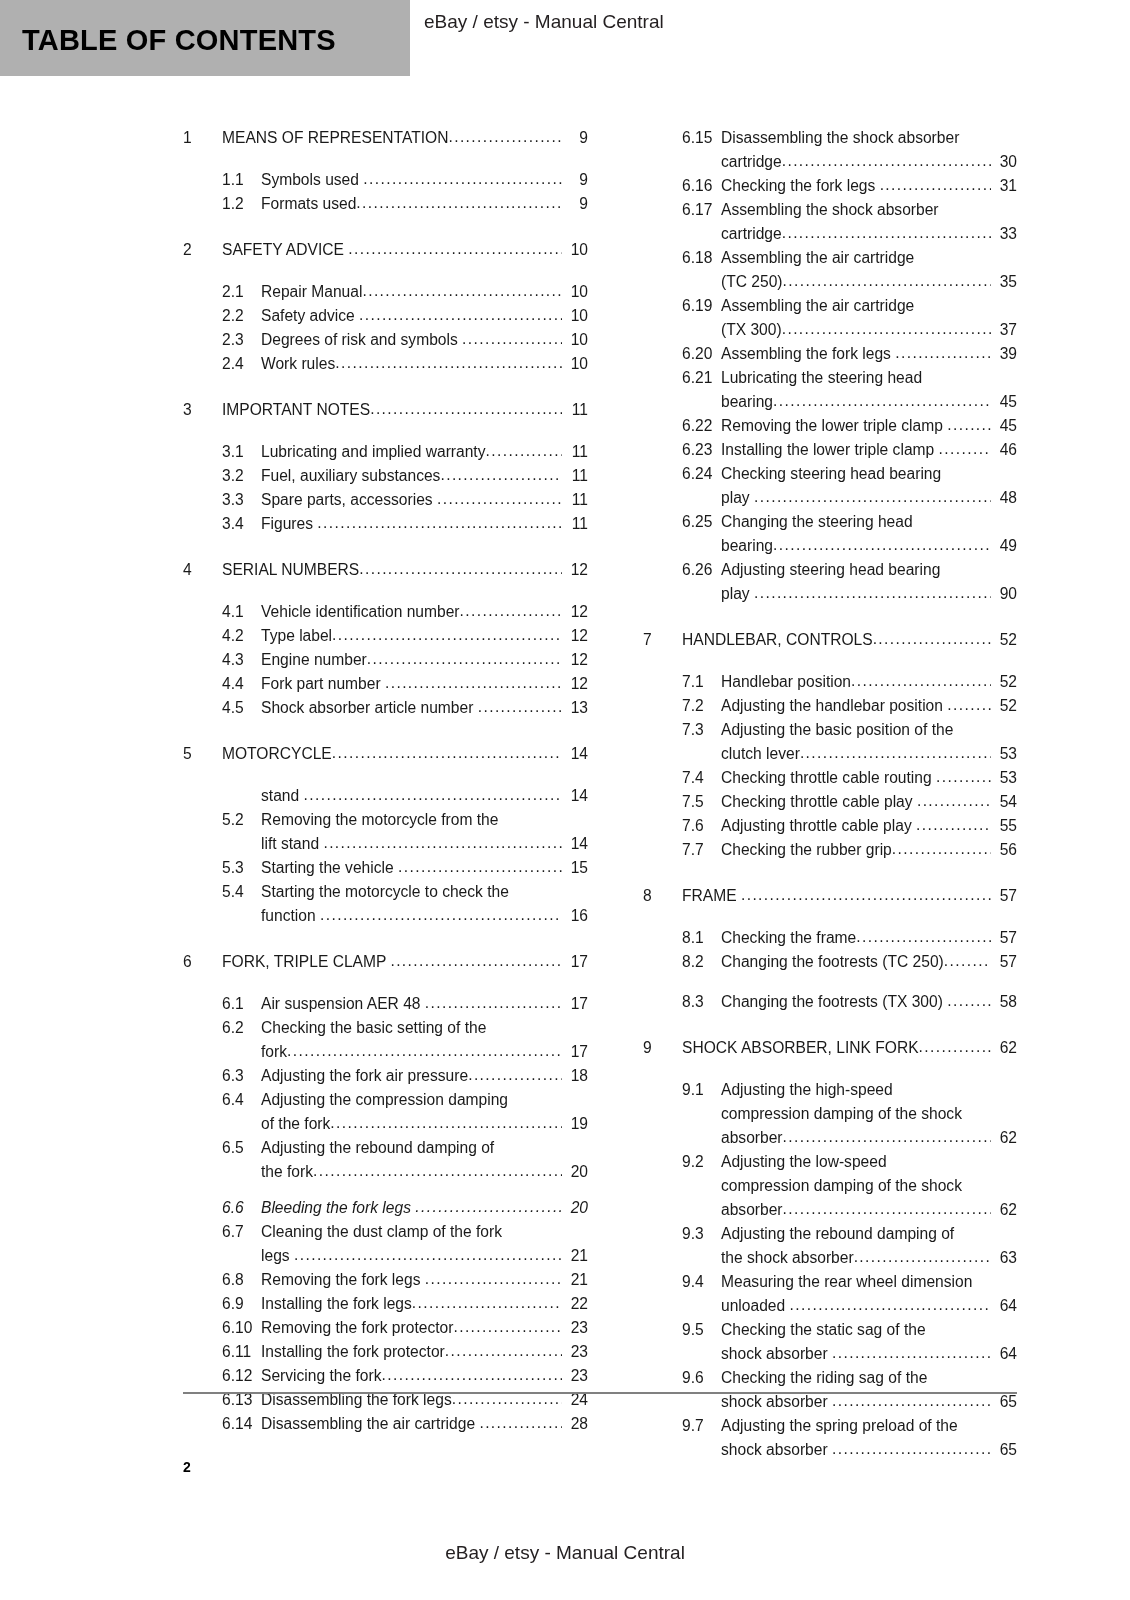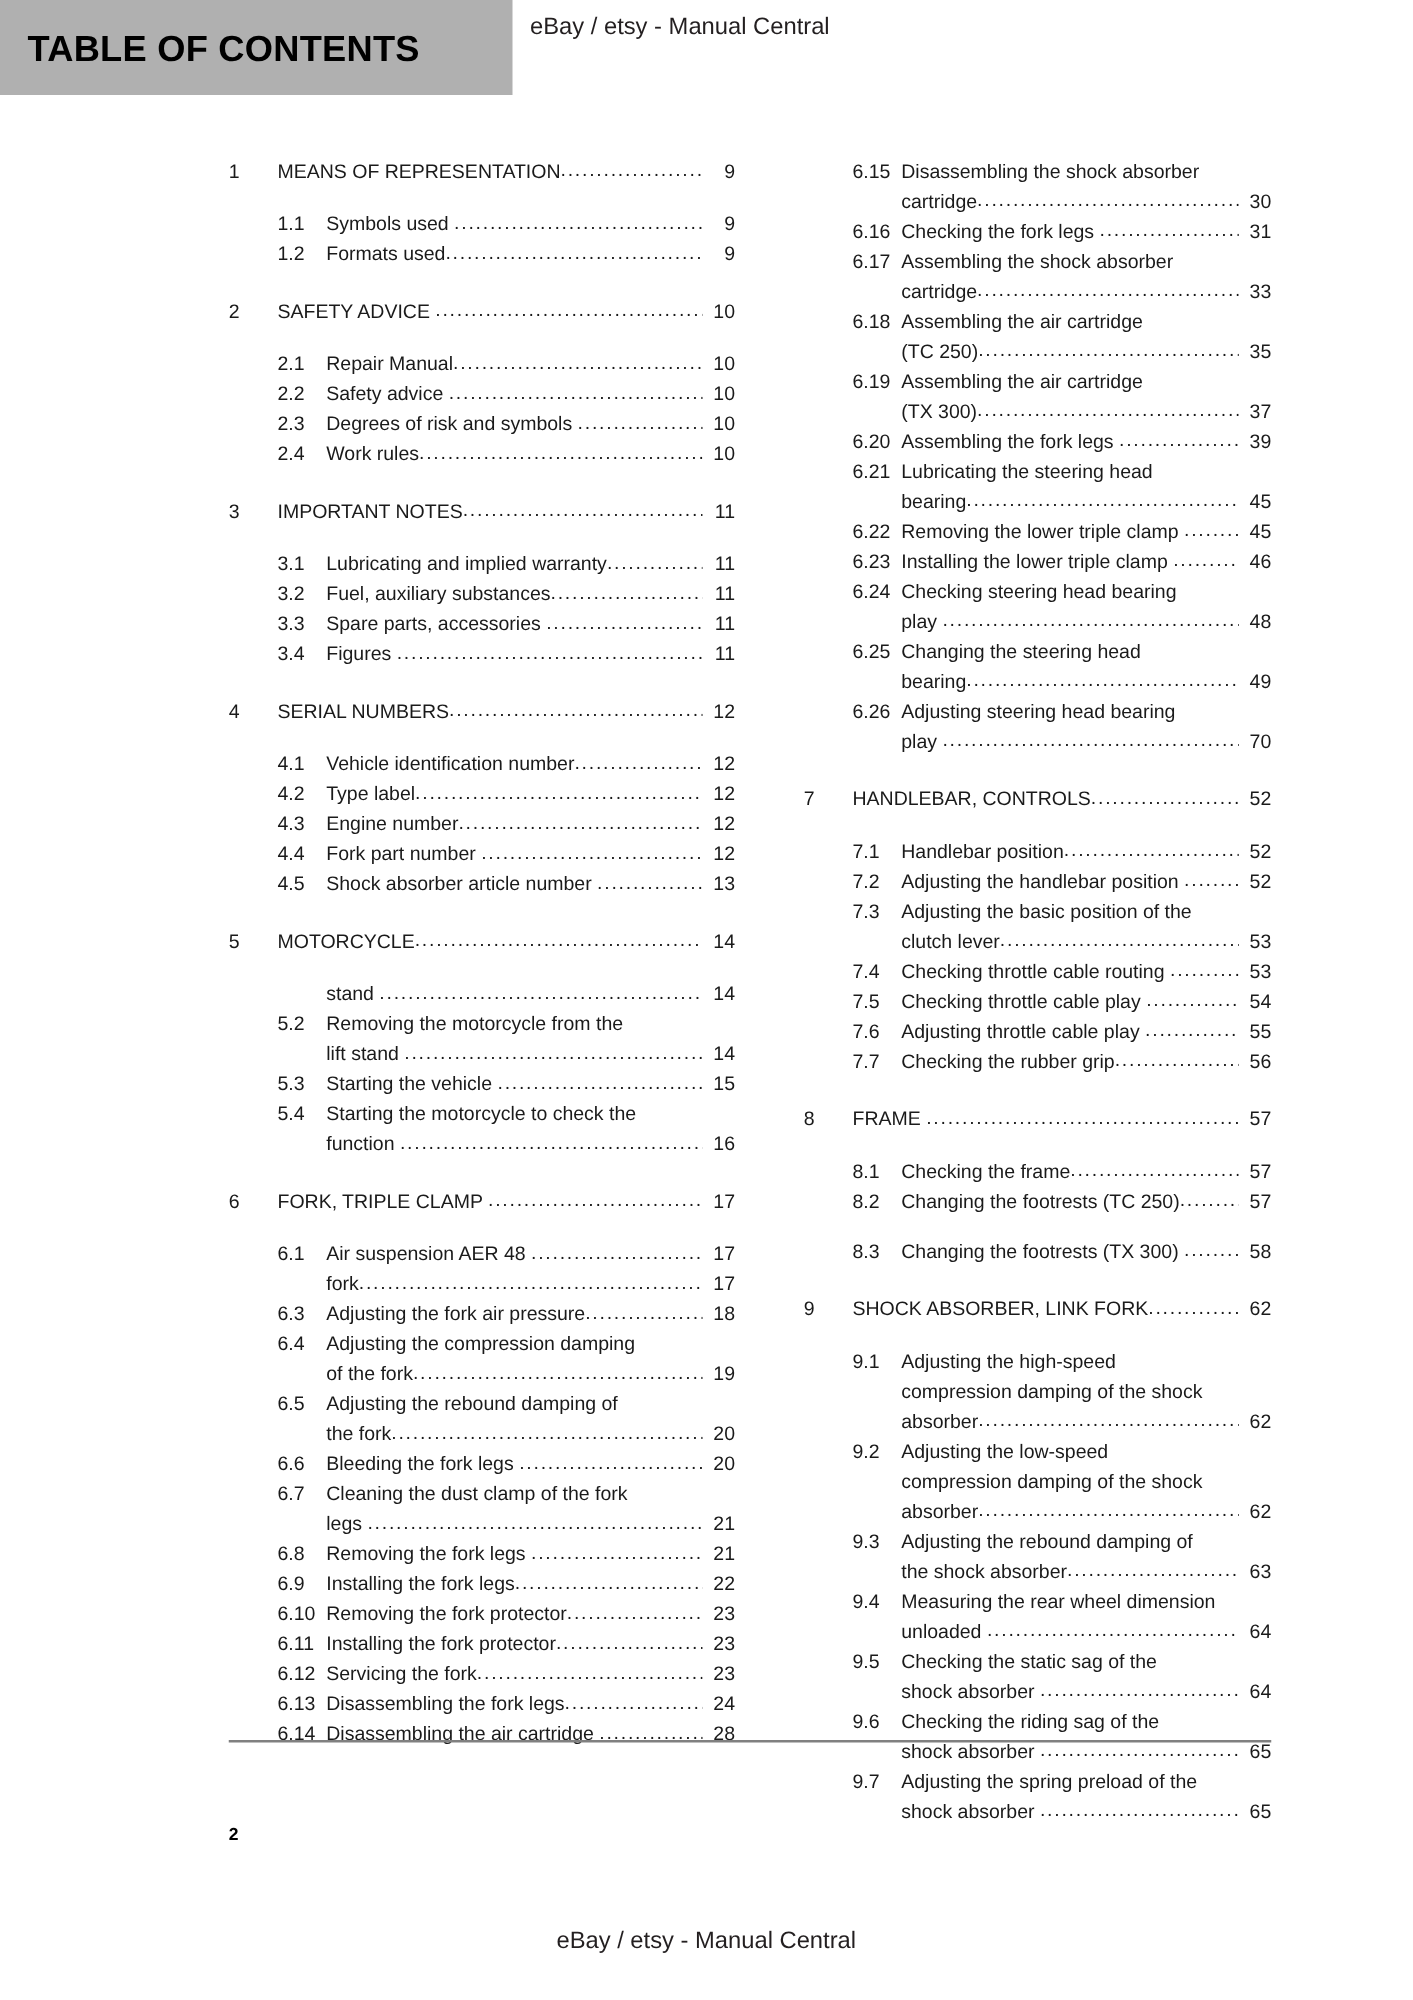--- a/index.html
+++ b/index.html
@@ -484,20 +484,24 @@
           <div class="tline">
             <span class="txt">Air suspension AER 48 </span>
             <span class="leader">................................................................................................................................................................................................................................................................................................................................................................................................................</span>
           </div>
         </div>
         <span class="pagecol">17</span>
       </div>
     </div>
     <div class="toc-entry" style="margin-top: 0px;">
       <div class="row multi">
+        <div class="mhead">
+          <span class="num">6.2</span>
+          <span class="txt">Checking the basic setting of the</span>
+        </div>
         <div class="mbody">
           <div class="row" style="display: flex;">
             <div class="title-wrap">
               <div class="tline">
                 <span class="txt">fork</span>
                 <span class="leader">................................................................................................................................................................................................................................................................................................................................................................................................................</span>
               </div>
             </div>
             <span class="pagecol">17</span>
           </div>
@@ -547,21 +551,21 @@
               <div class="tline">
                 <span class="txt">the fork</span>
                 <span class="leader">................................................................................................................................................................................................................................................................................................................................................................................................................</span>
               </div>
             </div>
             <span class="pagecol">20</span>
           </div>
         </div>
       </div>
     </div>
-    <div class="toc-entry" style="margin-top: 0px;">
+    <div class="toc-entry" style="margin-top: 12px; font-style: italic;">
       <div class="row">
         <span class="num">6.6</span>
         <div class="title-wrap">
           <div class="tline">
             <span class="txt">Bleeding the fork legs </span>
             <span class="leader">................................................................................................................................................................................................................................................................................................................................................................................................................</span>
           </div>
         </div>
         <span class="pagecol">20</span>
       </div>
@@ -859,21 +863,21 @@
           <span class="txt">Adjusting steering head bearing</span>
         </div>
         <div class="mbody">
           <div class="row" style="display: flex;">
             <div class="title-wrap">
               <div class="tline">
                 <span class="txt">play </span>
                 <span class="leader">................................................................................................................................................................................................................................................................................................................................................................................................................</span>
               </div>
             </div>
-            <span class="pagecol">70</span>
+            <span class="pagecol">90</span>
           </div>
         </div>
       </div>
     </div>
     <div class="toc-chapter" style="margin-top: 22px;">
       <div class="row">
         <span class="num">7</span>
         <div class="title-wrap">
           <div class="tline">
             <span class="txt">HANDLEBAR, CONTROLS</span>

